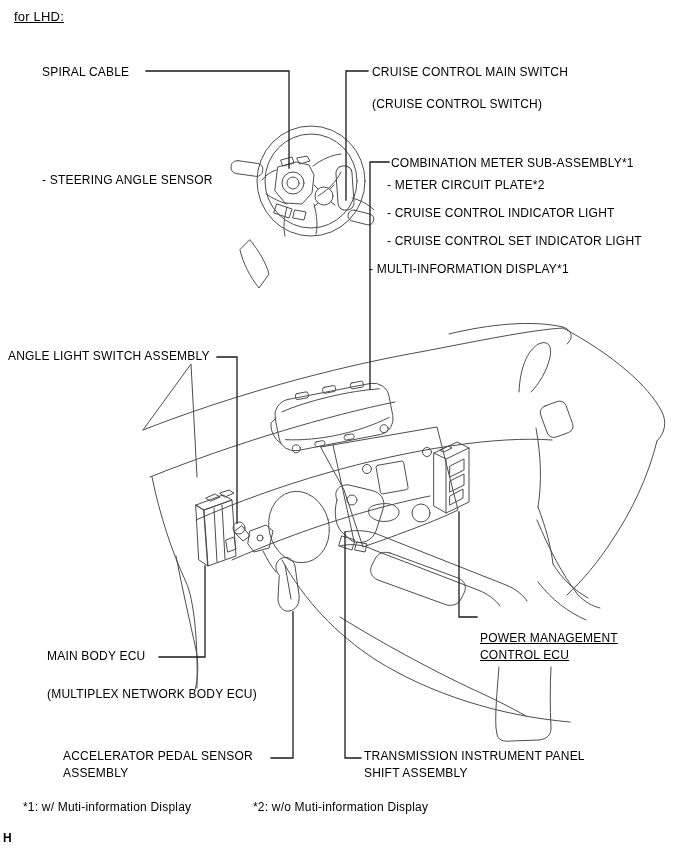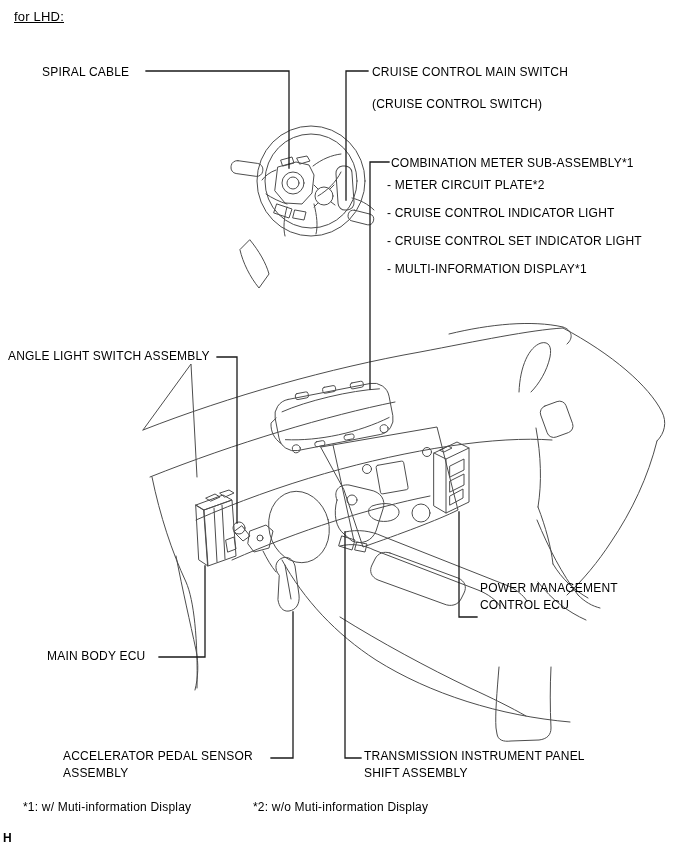--- a/index.html
+++ b/index.html
@@ -172,38 +172,40 @@
       <path class="callout" d="M159,657 H205 V566"></path>
       <path class="callout" d="M271,758 H293 V612"></path>
       <path class="callout" d="M477,617 H459 V512"></path>
       <path class="callout" d="M361,758 H345 V532"></path>
     </g>
   </svg>
 
   <div class="label heading" style="left:14px;top:8px;">for LHD:</div>
 
   <div class="label" style="left:42px;top:64px;">SPIRAL CABLE</div>
+  <div class="label" style="left:42px;top:172px;">- STEERING ANGLE SENSOR</div>
 
   <div class="label" style="left:372px;top:64px;">CRUISE CONTROL MAIN SWITCH</div>
   <div class="label" style="left:372px;top:96px;">(CRUISE CONTROL SWITCH)</div>
 
   <div class="label" style="left:391px;top:155px;">COMBINATION METER SUB-ASSEMBLY*1</div>
   <div class="label" style="left:387px;top:177px;">- METER CIRCUIT PLATE*2</div>
   <div class="label" style="left:387px;top:205px;">- CRUISE CONTROL INDICATOR LIGHT</div>
   <div class="label" style="left:387px;top:233px;">- CRUISE CONTROL SET INDICATOR LIGHT</div>
-  <div class="label" style="left:387px;top:261px;">- MULTI-INFORMATION DISPLAY*1</div>
+  <div class="label" style="left:369px;top:261px;">- MULTI-INFORMATION DISPLAY*1</div>
 
   <div class="label" style="left:8px;top:348px;">ANGLE LIGHT SWITCH ASSEMBLY</div>
 
   <div class="label" style="left:47px;top:648px;">MAIN BODY ECU</div>
+  <div class="label" style="left:47px;top:686px;">(MULTIPLEX NETWORK BODY ECU)</div>
 
   <div class="label" style="left:63px;top:748px;">ACCELERATOR PEDAL SENSOR
 ASSEMBLY</div>
 
-  <div class="label" style="left:480px;top:580px;">POWER MANAGEMENT
+  <div class="label" style="left:480px;top:630px;text-decoration:underline;">POWER MANAGEMENT
 CONTROL ECU</div>
 
   <div class="label" style="left:364px;top:748px;">TRANSMISSION INSTRUMENT PANEL
 SHIFT ASSEMBLY</div>
 
   <div class="label" style="left:23px;top:799px;">*1: w/ Muti-information Display</div>
   <div class="label" style="left:253px;top:799px;">*2: w/o Muti-information Display</div>
 
   <div class="label pagemark" style="left:3px;top:830px;">H</div>
 

